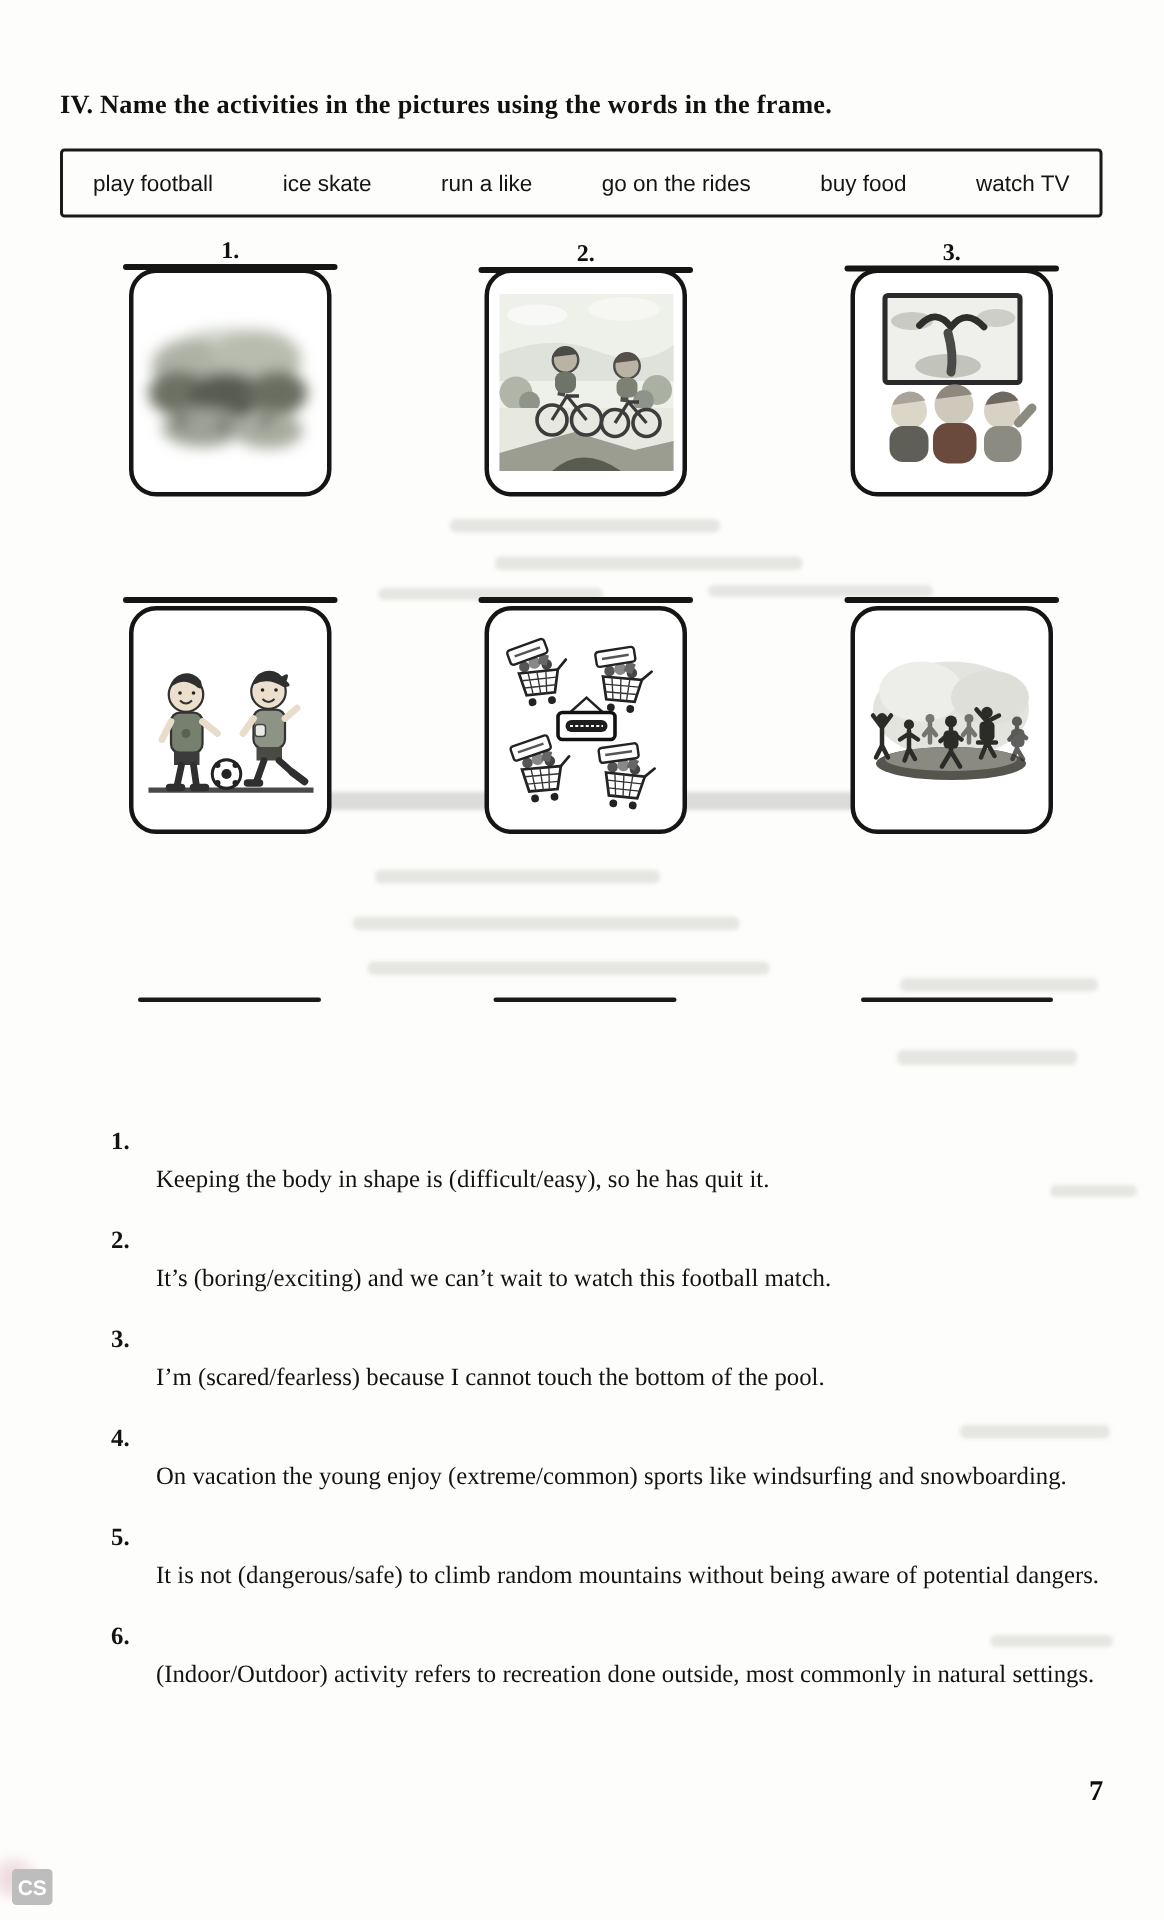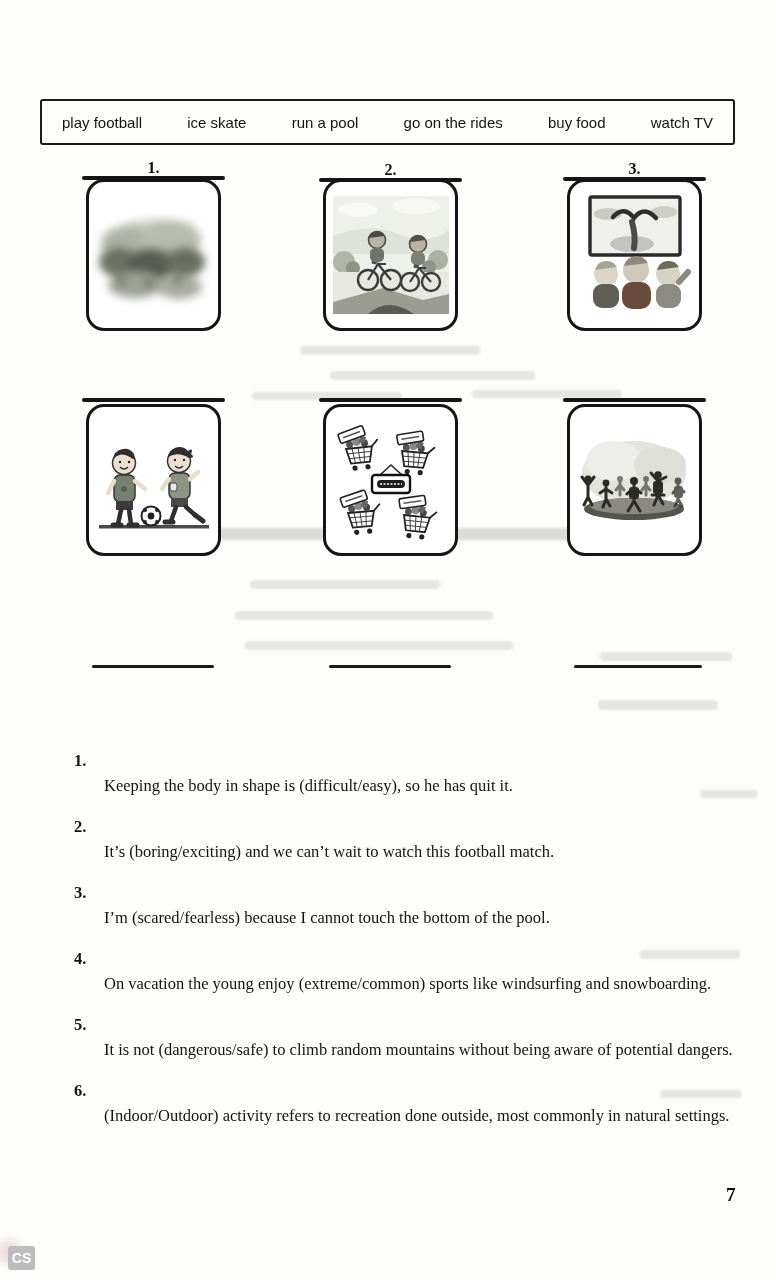--- a/index.html
+++ b/index.html
@@ -51,25 +51,26 @@
   <div class="ghost" style="left:250px;top:580px;width:190px;height:9px;"></div>
   <div class="ghost" style="left:235px;top:611px;width:258px;height:9px;"></div>
   <div class="ghost" style="left:245px;top:641px;width:268px;height:9px;"></div>
   <div class="ghost" style="left:600px;top:652px;width:132px;height:9px;"></div>
   <div class="ghost" style="left:598px;top:700px;width:120px;height:10px;"></div>
   <div class="ghost" style="left:700px;top:790px;width:58px;height:8px;"></div>
   <div class="ghost" style="left:640px;top:950px;width:100px;height:9px;"></div>
   <div class="ghost" style="left:660px;top:1090px;width:82px;height:8px;"></div>
   <div class="smudge-pink"></div>
 
+  <div id="h4" class="sec-heading">IV. Name the activities in the pictures using the words in the frame.</div>
 
   <div class="word-frame">
     <span>play football</span>
     <span>ice skate</span>
-    <span>run a pool</span>
+    <span>run a like</span>
     <span>go on the rides</span>
     <span>buy food</span>
     <span>watch TV</span>
   </div>
 
   <div class="pic-num" style="left:86px;top:159px;">1.</div>
   <div class="pic-num" style="left:323px;top:161px;">2.</div>
   <div class="pic-num" style="left:567px;top:160px;">3.</div>
 
   <div class="ansline-top" style="left:82px;top:176px;width:143px;"></div>

